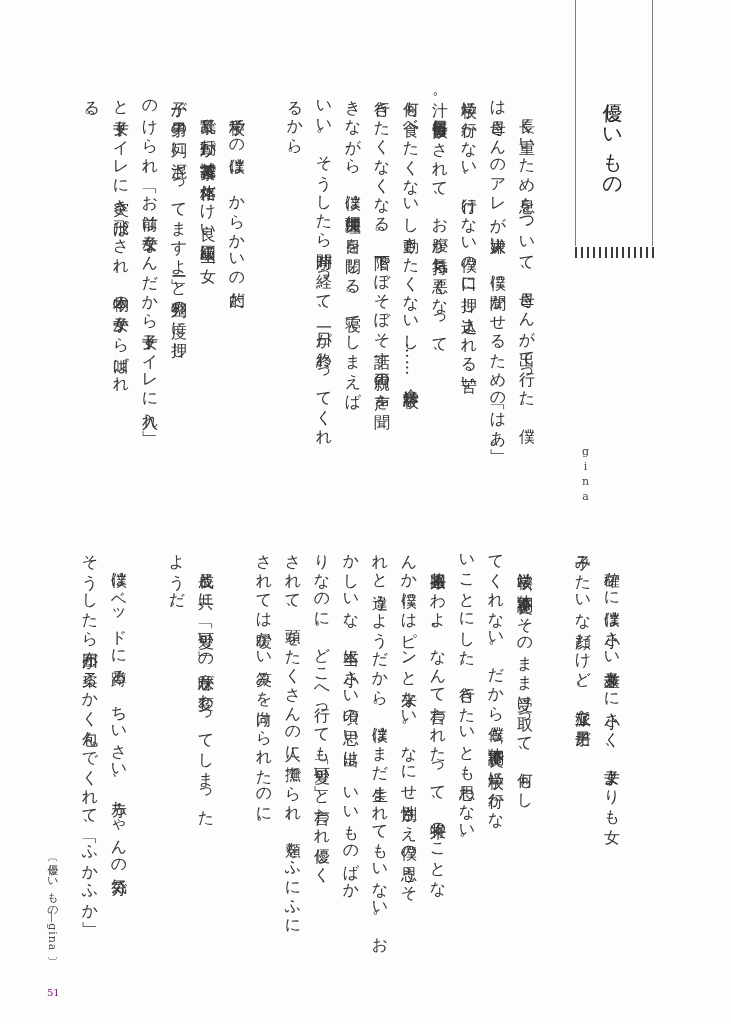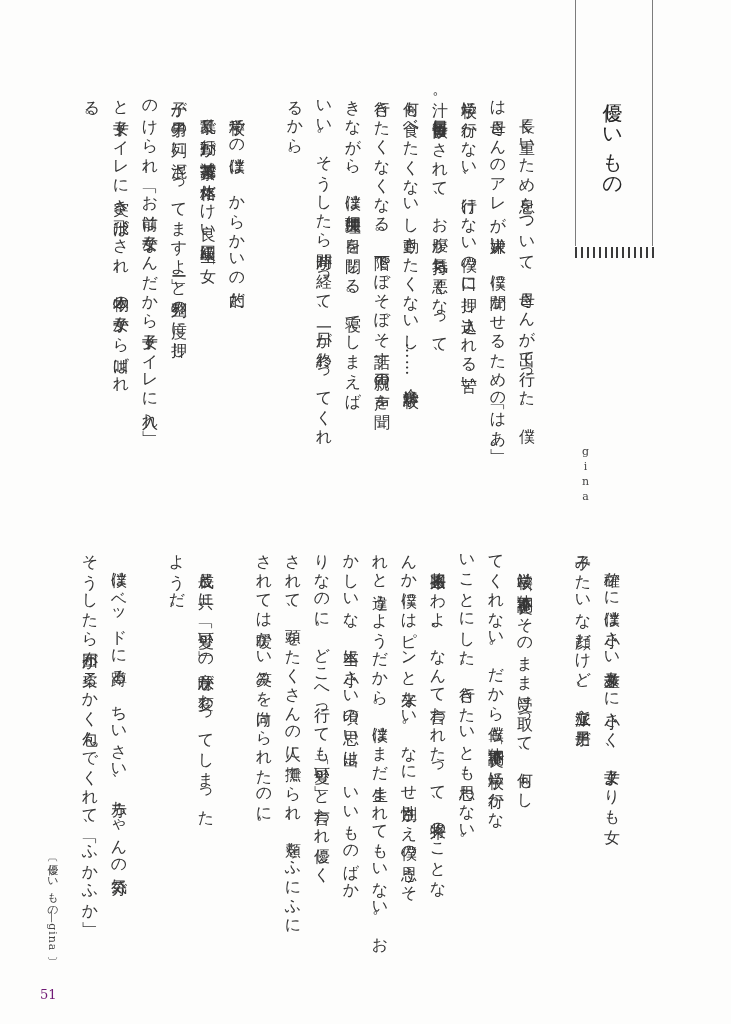--- a/index.html
+++ b/index.html
@@ -77,23 +77,23 @@
       top: 855px;
       writing-mode: vertical-rl;
       font-size: 11px;
       line-height: 12px;
       letter-spacing: 1px;
       color: #444;
       white-space: nowrap;
     }
     .page-number {
       position: absolute;
-      left: 40px;
+      left: 47px;
       top: 987px;
-      font-size: 13px;
+      font-size: 10px;
       color: #701a75;
       font-family: "DejaVu Serif", "Liberation Serif", serif;
     }
   </style>
 </head>
 <body>
 
 <div class="page">
 
   <div class="title-frame"></div>

